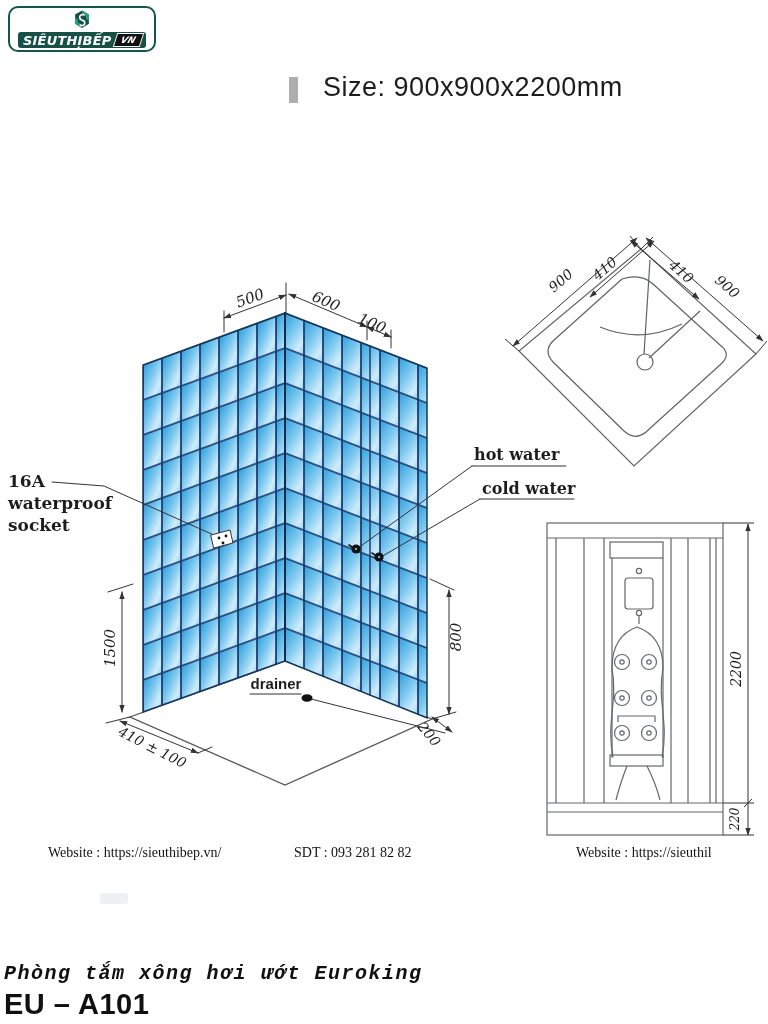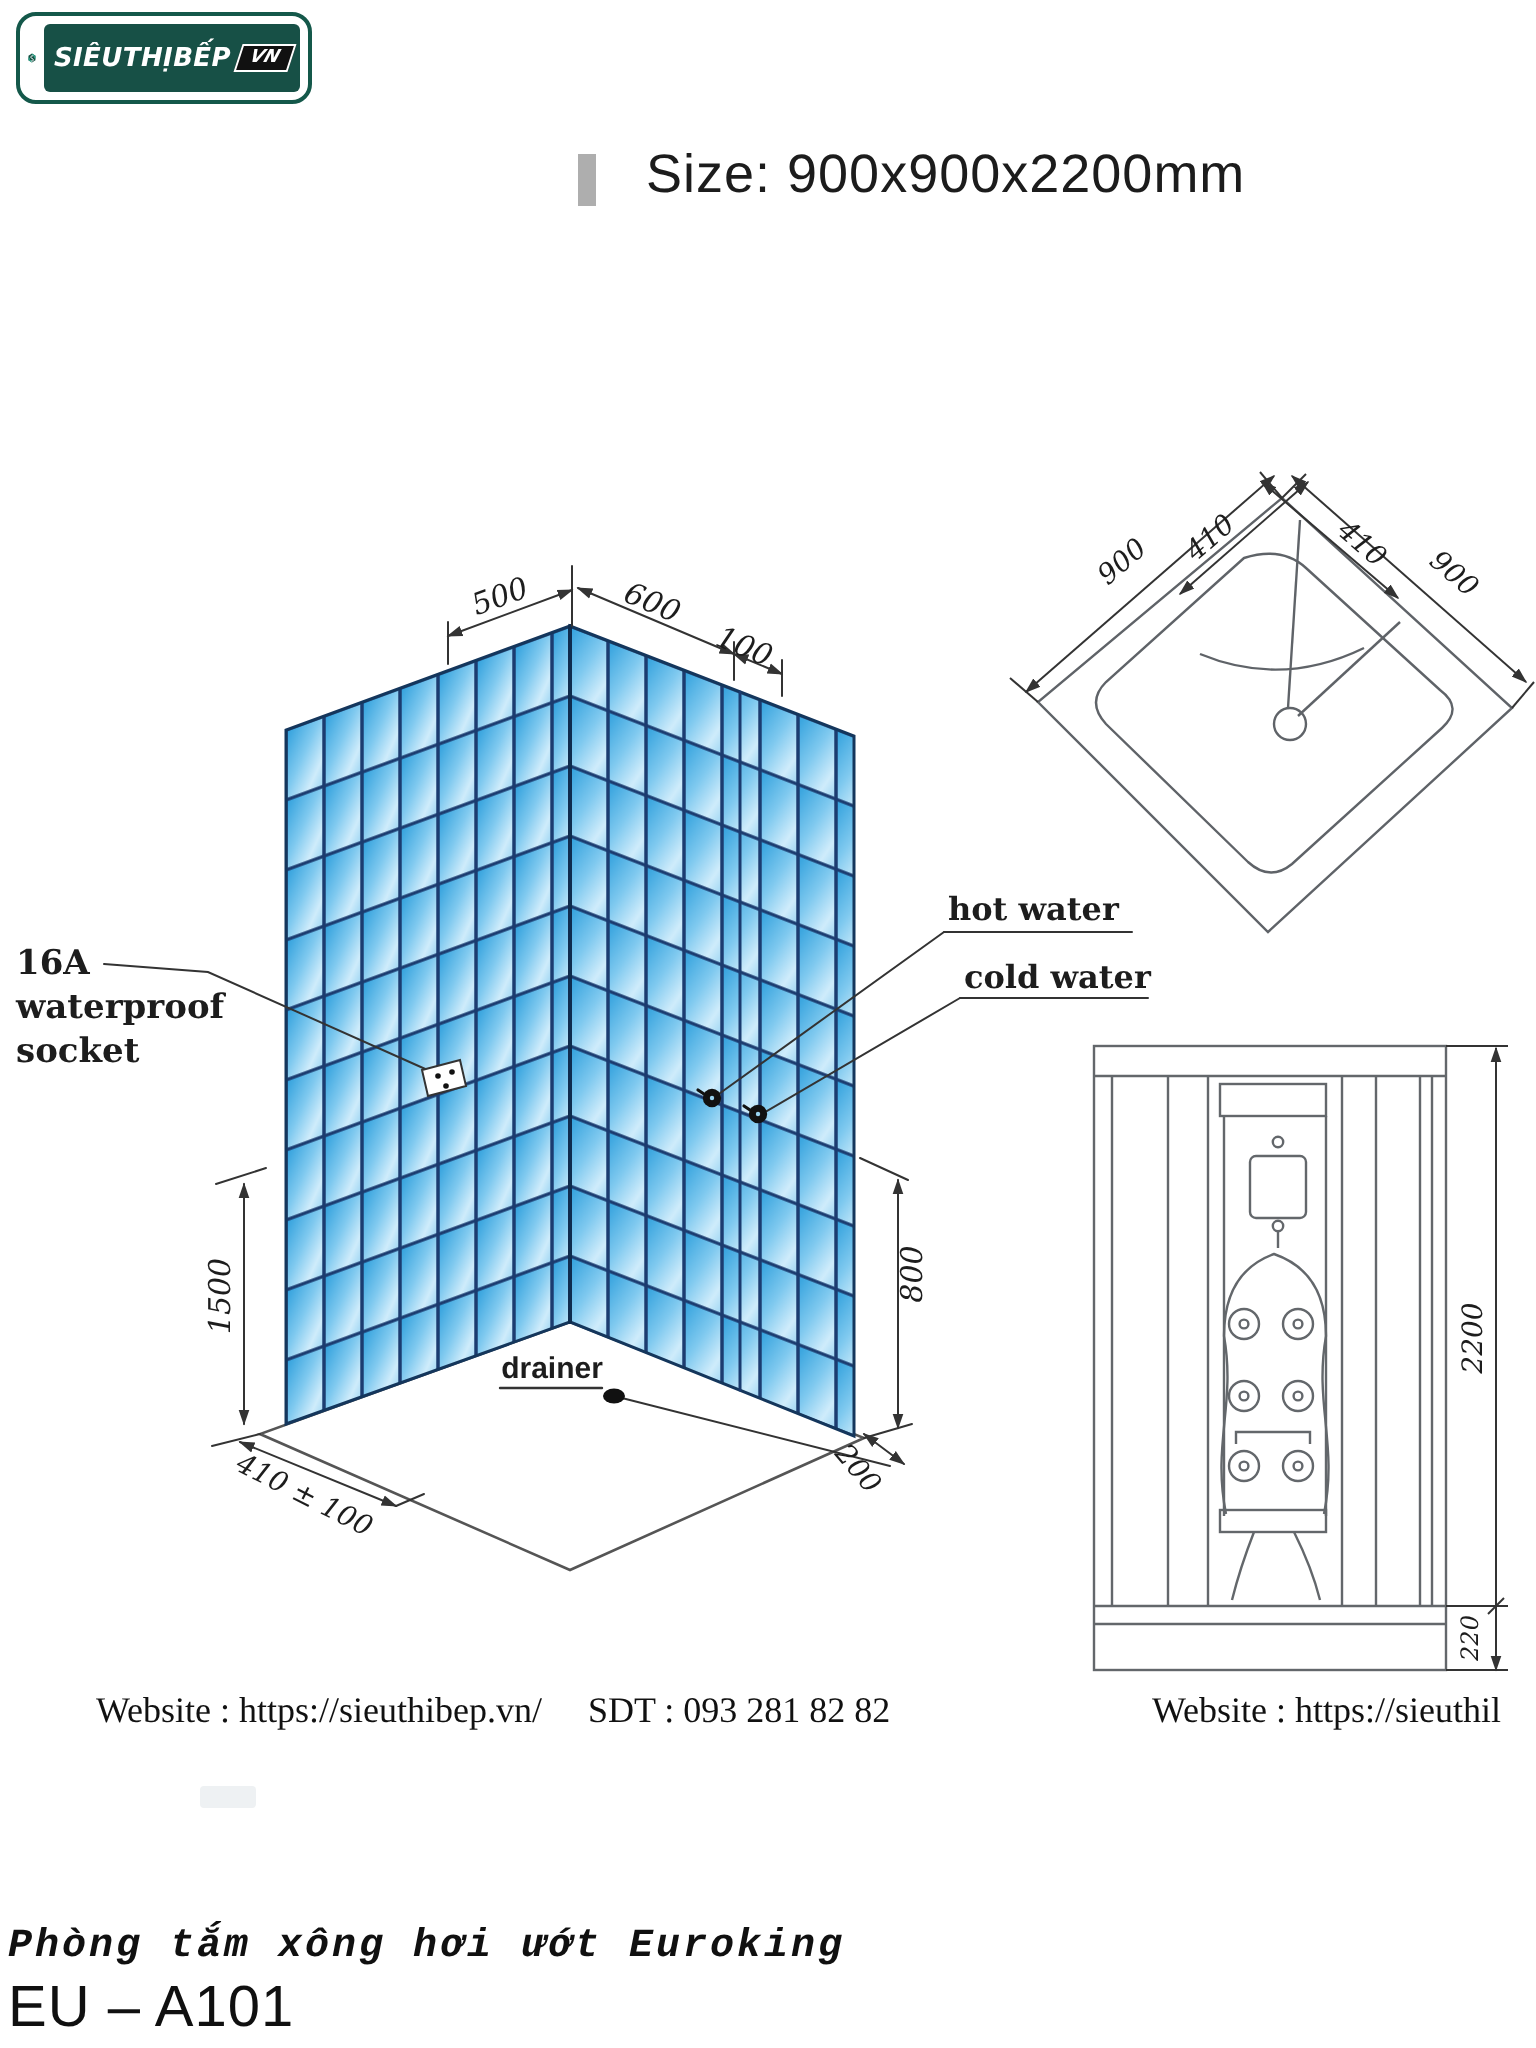--- a/index.html
+++ b/index.html
@@ -4,21 +4,21 @@
 <style>
   html,body{margin:0;padding:0;}
   body{
     width:768px;height:1024px;position:relative;background:#ffffff;
     overflow:hidden;font-family:"Liberation Sans",sans-serif;
   }
   
   .logo{
     position:absolute;left:8px;top:6px;width:148px;height:46px;
     border:2px solid #14584a;border-radius:10px;background:#fff;
-    display:flex;align-items:center;gap:4px;padding:2px 4px;box-sizing:border-box;
+    display:flex;align-items:center;gap:4px;padding:2px 4px;box-sizing:border-box;flex-direction:column;
   }
   .logo-wordbox{
     background:#175046;border-radius:3px;height:34px;display:flex;
     align-items:center;padding:0 5px;gap:3px;
   }
   .logo-brand{
     color:#fff;font-family:"DejaVu Sans",sans-serif;font-weight:bold;
     font-style:italic;font-size:13px;letter-spacing:.2px;white-space:nowrap;
   }
   .logo-tld{
@@ -26,32 +26,32 @@
     font-weight:bold;font-style:italic;font-size:9px;padding:1px 5px;
     transform:skewX(-18deg);border:1px solid #fff;
   }
   
   .title-bar{position:absolute;left:289px;top:77px;width:9px;height:26px;background:#a0a0a0;opacity:.85;}
   .page-title{
     position:absolute;left:323px;top:72px;font-size:27px;color:#1c1c1c;
     font-family:"Liberation Sans",sans-serif;font-weight:400;letter-spacing:.5px;white-space:nowrap;
   }
   
-  .foot{position:absolute;top:845px;font-family:"Liberation Serif",serif;font-size:18px;color:#111;white-space:nowrap;}
+  .foot{position:absolute;top:845px;font-family:"Liberation Serif",serif;font-size:14px;color:#111;white-space:nowrap;}
   .foot-left{left:48px;}
   .foot-phone{left:294px;}
   .foot-right{left:576px;text-align:center;}
   
   .prod-name{
     position:absolute;left:4px;top:962px;font-family:Liberation Mono, monospace;
     font-weight:bold;font-style:italic;font-size:20px;letter-spacing:1.5px;color:#101010;white-space:nowrap;
   }
   .prod-model{
     position:absolute;left:4px;top:988px;font-family:"Liberation Sans",sans-serif;
-    font-weight:normal;font-size:29px;color:#101010;letter-spacing:.5px;
+    font-weight:bold;font-size:29px;color:#101010;letter-spacing:.5px;
   }
   .smudge{position:absolute;left:100px;top:893px;width:28px;height:11px;background:#eef1f3;border-radius:2px;}
   svg{position:absolute;left:0;top:0;}
   svg text{fill:#1d1d1d;}
   .dimtxt{font-family:"DejaVu Serif",serif;font-style:italic;font-size:15px;}
   .dimtxt-s{font-family:"DejaVu Serif",serif;font-style:italic;font-size:14px;}
   .lbl{font-family:"DejaVu Serif",serif;font-weight:bold;font-size:16px;}
   .lbl-sm{font-family:"DejaVu Serif",serif;font-weight:bold;font-size:17px;}
   .drain-lbl{font-family:"Liberation Sans",sans-serif;font-weight:bold;font-size:15px;}
 </style>

